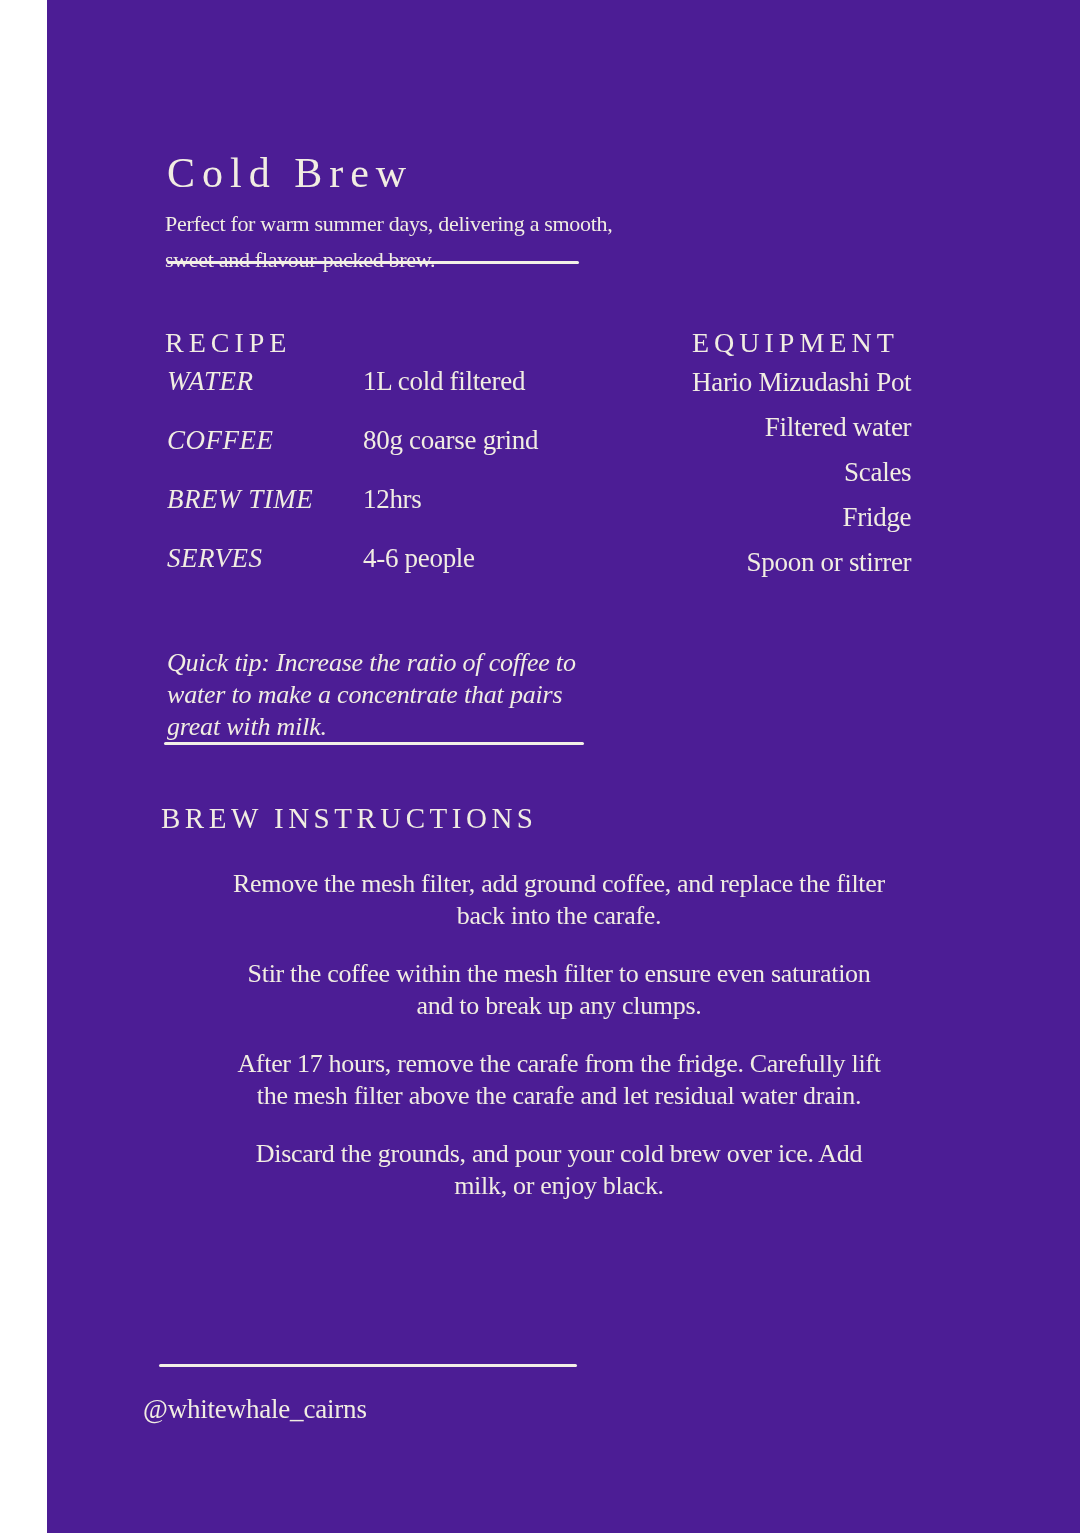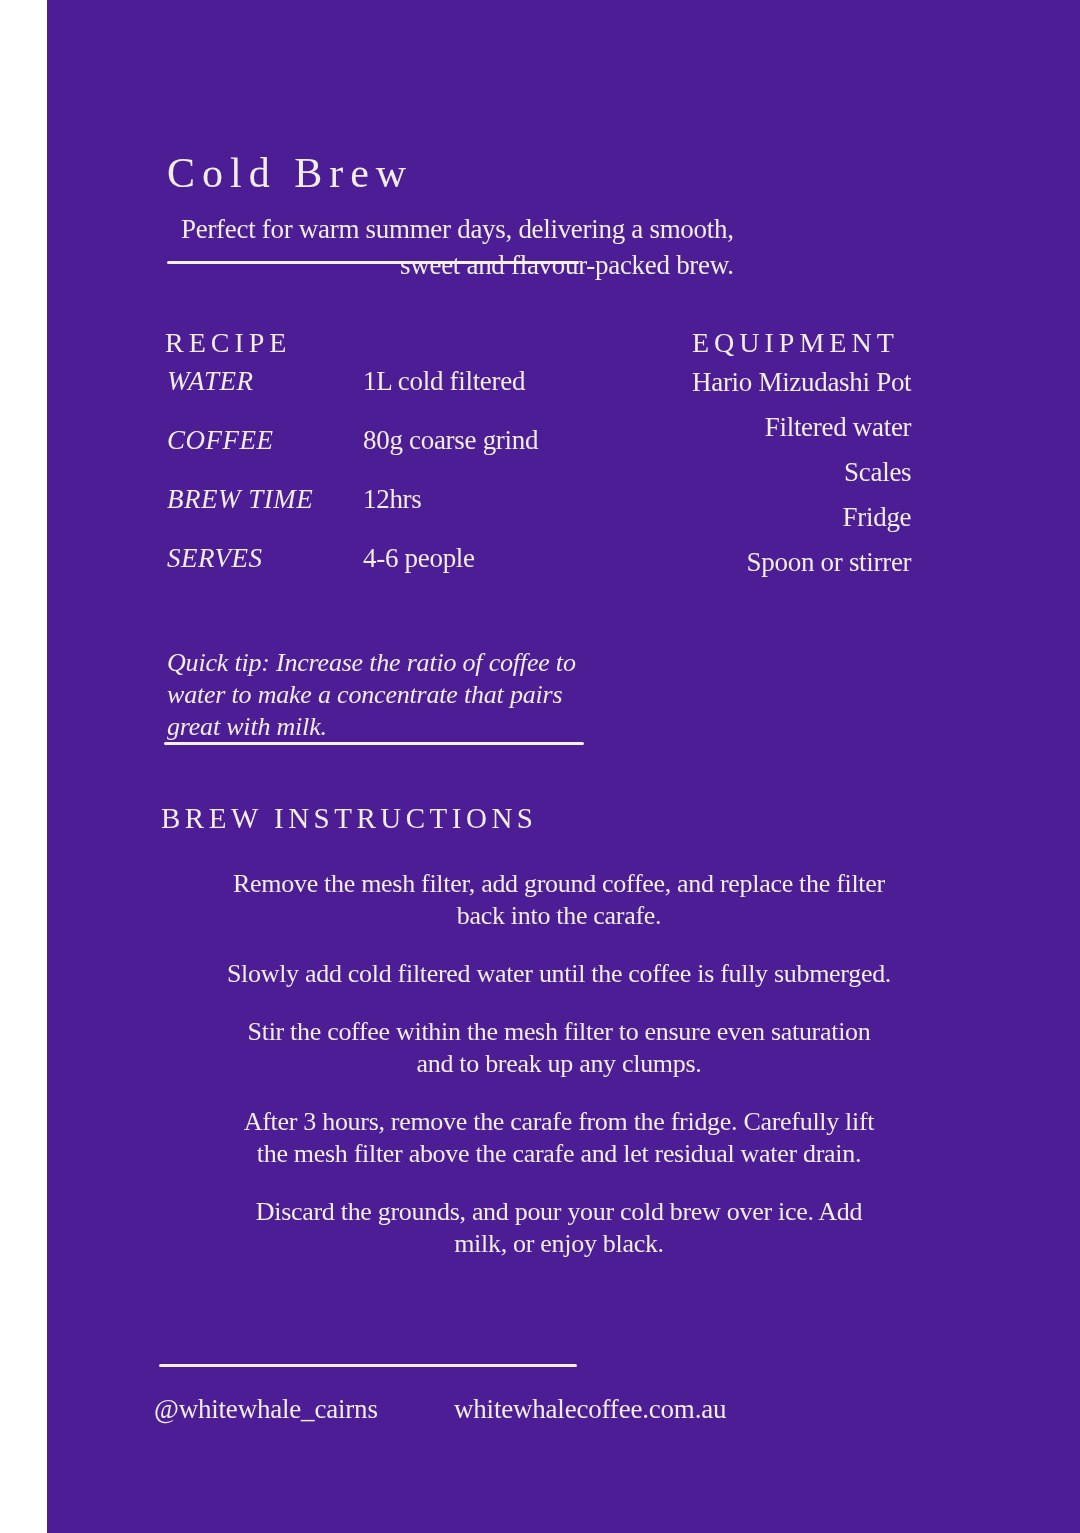--- a/index.html
+++ b/index.html
@@ -21,26 +21,25 @@
 
   .title {
     left: 120px;
     top: 122px;
     font-size: 42px;
     font-weight: 400;
     letter-spacing: 7px;
     line-height: 1.1;
   }
   .subtitle {
-    left: 134px;
+    left: 118px;
     top: 184px;
-    font-size: 27px;
+    font-size: 22px;
     line-height: 36px;
     letter-spacing: -0.3px;
-    text-align: right;
   }
   .rule {
     height: 3px;
     background: #F3F0E7;
     border-radius: 2px;
   }
   .rule-1 { left: 120px; top: 261px; width: 412px; }
   .rule-2 { left: 117px; top: 742px; width: 420px; }
   .rule-3 { left: 112px; top: 1364px; width: 418px; }
 
@@ -88,21 +87,21 @@
 
   .steps { left: 112px; top: 842px; width: 800px; text-align: center; }
   .step {
     font-size: 26px;
     line-height: 32px;
     margin-bottom: 22px;
     letter-spacing: -0.3px;
   }
 
   .footer-row {
-    left: 107px;
+    left: 96px;
     top: 1394px;
     width: 900px;
     display: flex;
     font-size: 27px;
     letter-spacing: -0.2px;
   }
   .footer-handle { width: 300px; }
 </style>
 </head>
 <body>
@@ -151,29 +150,27 @@
 water to make a concentrate that pairs
 great with milk.</p>
 
   <div class="abs rule rule-2"></div>
 
   <h2 class="abs section-heading brew-heading">BREW INSTRUCTIONS</h2>
 
   <div class="abs steps">
     <p class="step preline">Remove the mesh filter, add ground coffee, and replace the filter
 back into the carafe.</p>
-    <p class="step preline">Slowly add cold filtered water until the coffee is fully submerged.</p>
     <p class="step preline">Stir the coffee within the mesh filter to ensure even saturation
 and to break up any clumps.</p>
-    <p class="step preline">After 3 hours, remove the carafe from the fridge. Carefully lift
+    <p class="step preline">After 17 hours, remove the carafe from the fridge. Carefully lift
 the mesh filter above the carafe and let residual water drain.</p>
     <p class="step preline">Discard the grounds, and pour your cold brew over ice. Add
 milk, or enjoy black.</p>
   </div>
 
   <div class="abs rule rule-3"></div>
 
   <div class="abs footer-row">
     <span class="footer-handle">@whitewhale_cairns</span>
-    <span>whitewhalecoffee.com.au</span>
   </div>
 
 </div>
 
 </body></html>

